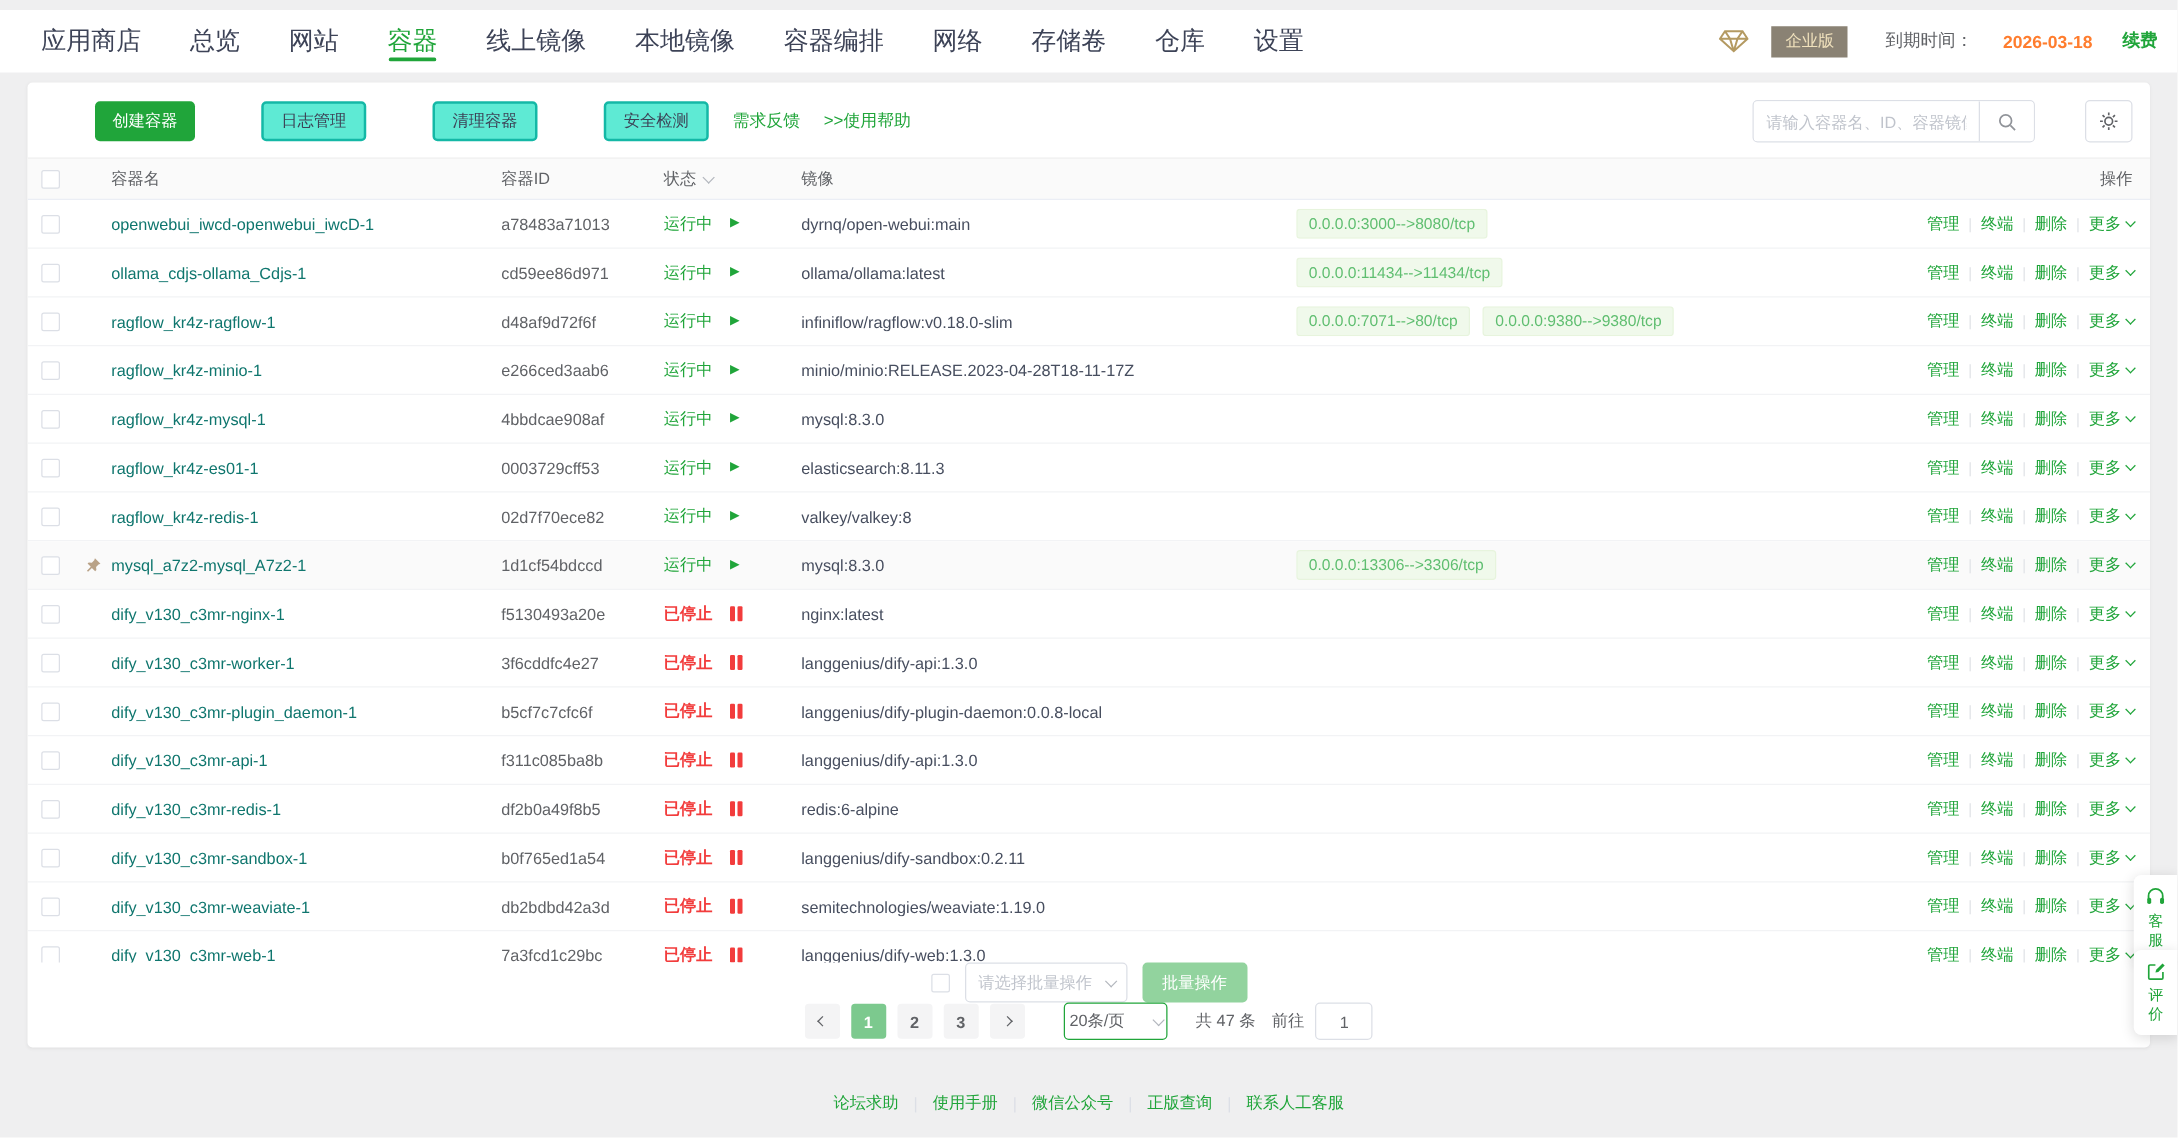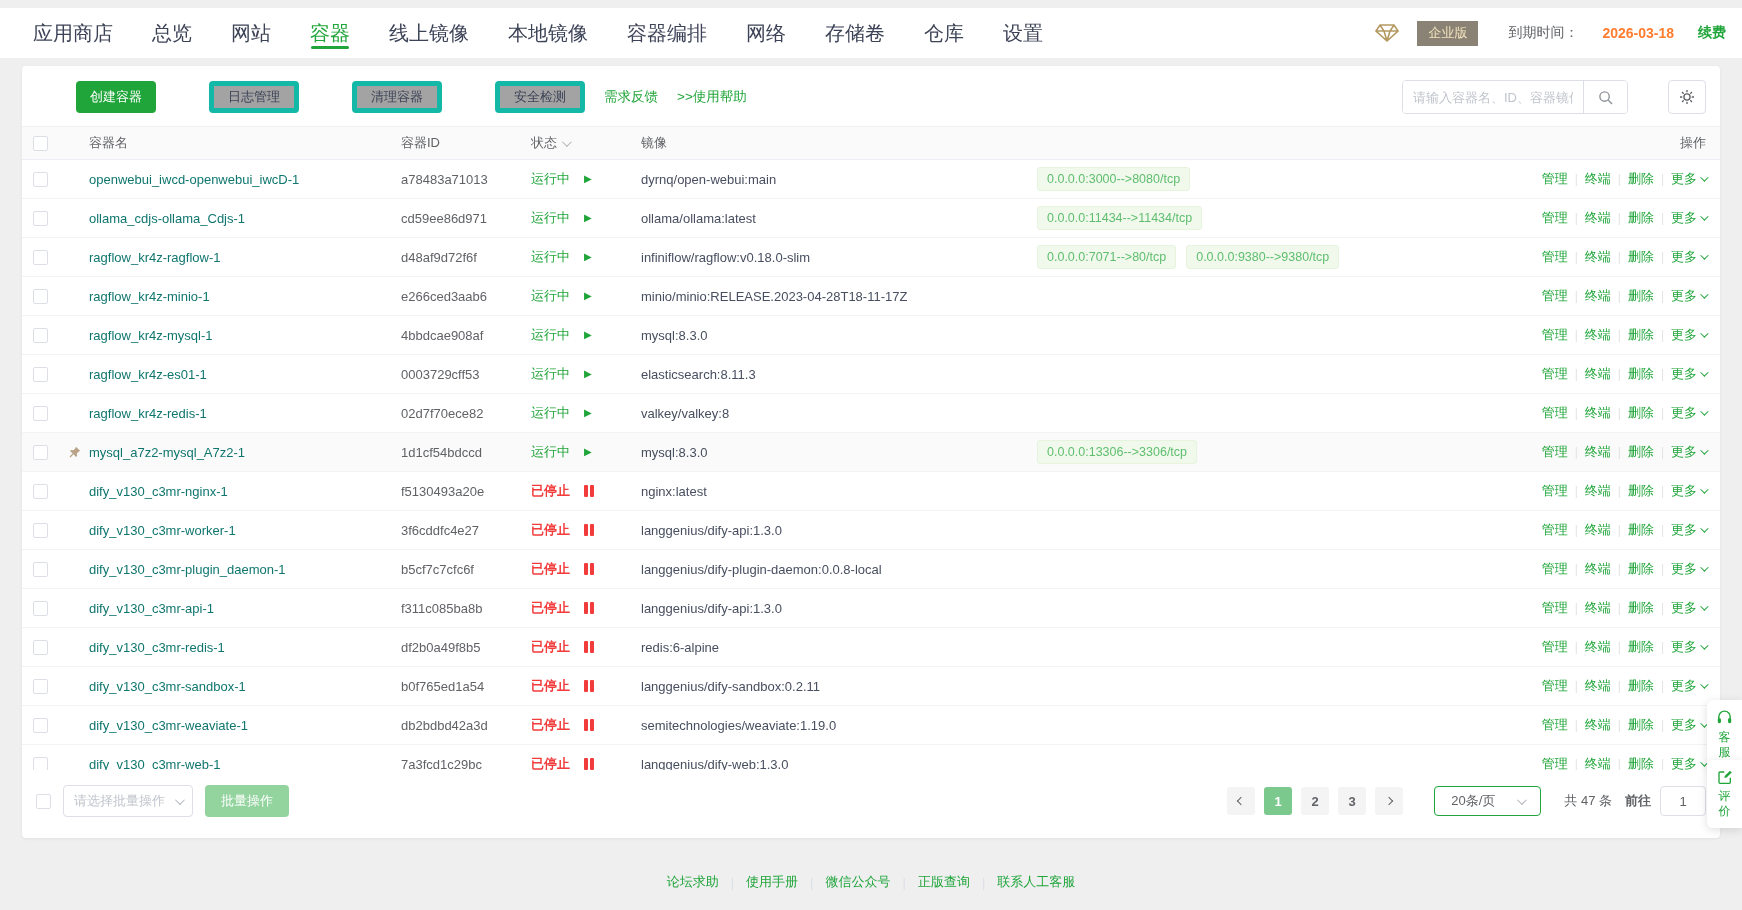--- a/index.html
+++ b/index.html
@@ -34,21 +34,21 @@
   .card {
     position:absolute; left:22px; right:22px; top:66px; height:772px;
     background:#fff; border-radius:4px; box-shadow:0 1px 3px rgba(0,0,0,.06);
     padding-top:14px; overflow:hidden;
   }
 
   
   .toolbar { display:flex; align-items:center; padding:0 14px; height:34px; gap:13px; }
   .btn { height:32px; padding:0 14px; font-size:13px; border-radius:4px; display:inline-flex; align-items:center; cursor:pointer; white-space:nowrap;margin-left:40px; }
   .btn-primary { background:#20a53a; color:#fff; border:none; }
-  .btn-plain { background:#a3a3a3; border:5px solid #14b8a6; color:#3d4357; }
+  .btn-plain { background:#5eead4; border:2px solid #14b8a6; color:#3d4357; }
   .link-green { color:#20a53a; font-size:13.5px; margin-left:6px; white-space:nowrap; }
   .search-wrap { margin-left:auto; display:flex; align-items:center; }
   .search-box { width:226px; height:34px; border:1px solid #dcdfe6; border-radius:4px; display:flex; align-items:stretch; background:#fff; overflow:hidden; }
   .search-box input { flex:1; border:none; outline:none; padding:0 10px; font-size:13px; color:#333; min-width:0; }
   .search-box input::placeholder { color:#c0c4cc; }
   .search-btn { width:44px; border-left:1px solid #dcdfe6; display:flex; align-items:center; justify-content:center; cursor:pointer; background:#fff; }
   .gear-btn { width:38px; height:34px; border:1px solid #dcdfe6; border-radius:4px; margin-left:40px; display:flex; align-items:center; justify-content:center; cursor:pointer; background:#fff; }
 
   
   .table { margin-top:12px; }
@@ -82,37 +82,37 @@
   .play { font-size:10px; line-height:1; }
   .pause { display:inline-flex; gap:2.5px; }
   .pause i { width:3.5px; height:12px; background:#f23c3c; border-radius:1px; }
   .port-badge { background:#f0f9eb; color:#5fbe70; border:1px solid #e7f4dd; padding:4px 9px; border-radius:3px; font-size:12.5px; white-space:nowrap; }
   .op-link { color:#20a53a; font-size:13px; }
   .op-sep { color:#e2e4e8; margin:0 7px; font-size:12px; }
   .more-wrap { display:inline-flex; align-items:center; gap:3px; color:#20a53a; cursor:pointer; }
   .more-wrap .chev { width:6px; height:6px; border-width:1.3px; }
 
   
-  .bottombar { display:flex; align-items:center; justify-content:space-between; height:62px; padding:0 14px; }
+  .bottombar { display:flex; align-items:center; justify-content:space-between; height:62px; padding:0 14px;flex-direction:column; }
   .batch { display:flex; align-items:center; gap:12px; }
   .select {
     width:130px; height:32px; border:1px solid #dcdfe6; border-radius:4px; background:#fff;
     display:flex; align-items:center; justify-content:space-between; padding:0 10px;
     color:#c0c4cc; font-size:13px; cursor:pointer;
   }
   .btn-batch { background:#92d39e; color:#fff; border:none; height:32px; padding:0 16px; border-radius:4px; font-size:13px; cursor:pointer; }
   .pager { display:flex; align-items:center; gap:9px; font-size:13px; color:#606266; }
   .pg { min-width:28px; height:28px; border-radius:3px; background:#f4f4f5; display:flex; align-items:center; justify-content:center; color:#606266; cursor:pointer; font-weight:700; font-size:13px; }
   .pg.active { background:#7cc98e; color:#fff; }
   .pg .chev { width:6px; height:6px; border-width:1.6px; color:#606266; }
   .pg .chev.left  { transform:rotate(135deg); }
   .pg .chev.right { transform:rotate(-45deg); }
-  .size-select { height:30px; border:1px solid #20a53a; border-radius:4px; padding:0 16px; display:flex; align-items:center; gap:22px; color:#606266; cursor:pointer; background:#fff; margin-left:22px; }
+  .size-select { height:30px; border:1px solid #20a53a; border-radius:4px; padding:0 4px; display:flex; align-items:center; gap:22px; color:#606266; cursor:pointer; background:#fff; margin-left:22px; }
   .total { margin-left:14px; white-space:nowrap; }
-  .goto-label { margin-left:4px;font-weight:bold; }
+  .goto-label { margin-left:4px; }
   .goto-input { width:46px; height:30px; border:1px solid #dcdfe6; border-radius:4px; text-align:center; font-size:13px; color:#606266; outline:none; }
 
   
   .footer { position:absolute; top:862px; left:0; right:0; height:40px; display:flex; align-items:center; justify-content:center; font-size:13px; }
   .f-copy { color:#606266; margin-right:18px; }
   .f-link { color:#20a53a; }
   .f-sep { color:#dcdfe6; margin:0 12px; }
 
   
   .float {

